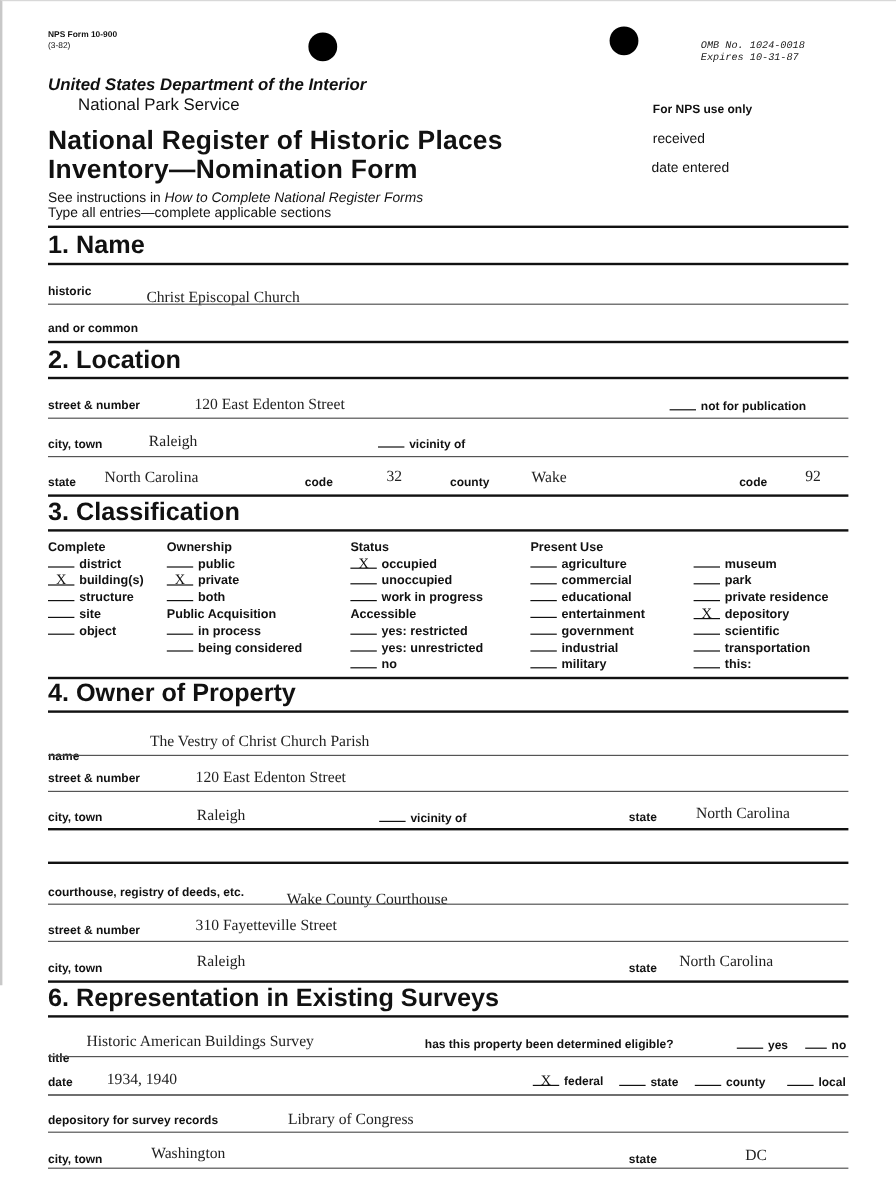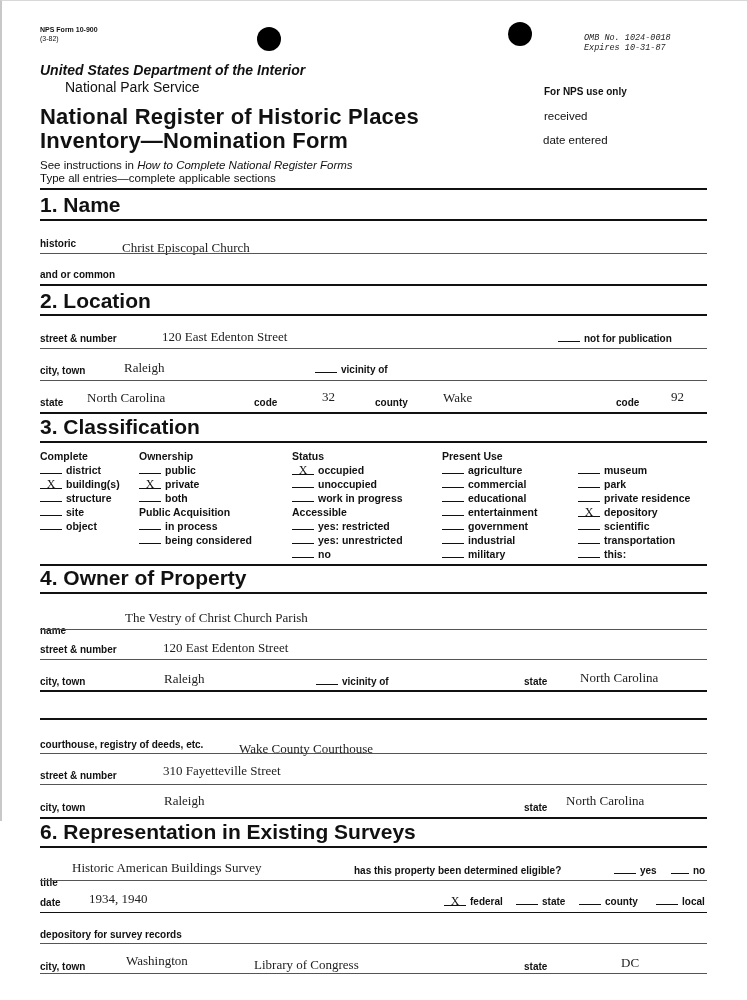--- a/index.html
+++ b/index.html
@@ -189,21 +189,21 @@
 
   <div class="abs lbl" style="left:38px; top:896px;">date</div>
   <div class="abs val" style="left:87px; top:890px;">1934, 1940</div>
   <div class="abs lbl" style="left:442px; top:895px;"><span class="blank">X</span><span>federal</span></div>
   <div class="abs lbl" style="left:514px; top:895px;"><span class="blank"></span><span>state</span></div>
   <div class="abs lbl" style="left:577px; top:895px;"><span class="blank"></span><span>county</span></div>
   <div class="abs lbl" style="left:654px; top:895px;"><span class="blank"></span><span>local</span></div>
   <div class="rule-thick" style="top:911px; height:1px;"></div>
 
   <div class="abs lbl" style="left:38px; top:928px;">depository for survey records</div>
-  <div class="abs val" style="left:252px; top:924px;margin-top:32px;">Library of Congress</div>
+  <div class="abs val" style="left:238px; top:924px;">Library of Congress</div>
   <div class="rule-thin" style="top:942px;"></div>
 
   <div class="abs lbl" style="left:38px; top:960px;">city, town</div>
   <div class="abs val" style="left:124px; top:952px;">Washington</div>
   <div class="abs lbl" style="left:522px; top:960px;">state</div>
   <div class="abs val" style="left:619px; top:954px;">DC</div>
   <div class="rule-thin" style="top:972px;"></div>
 
 </div>
 

